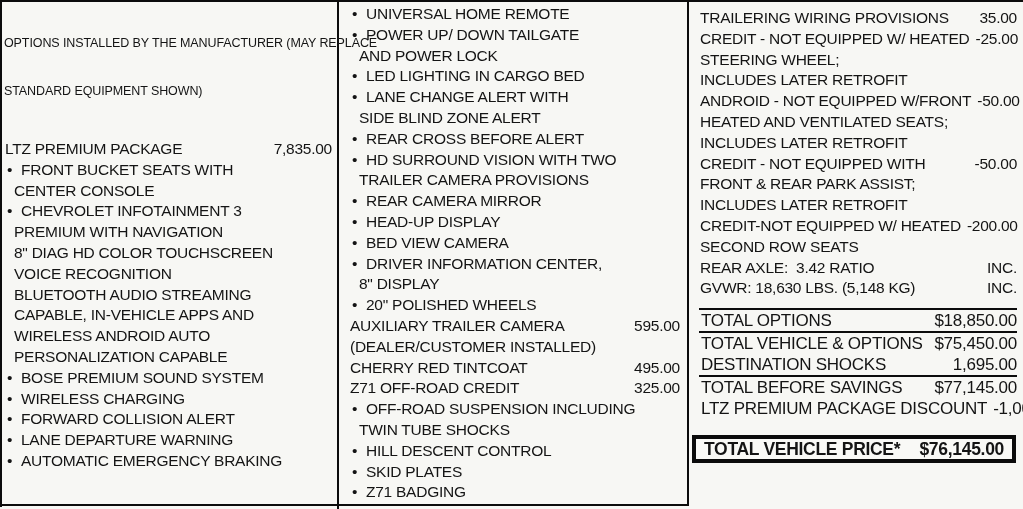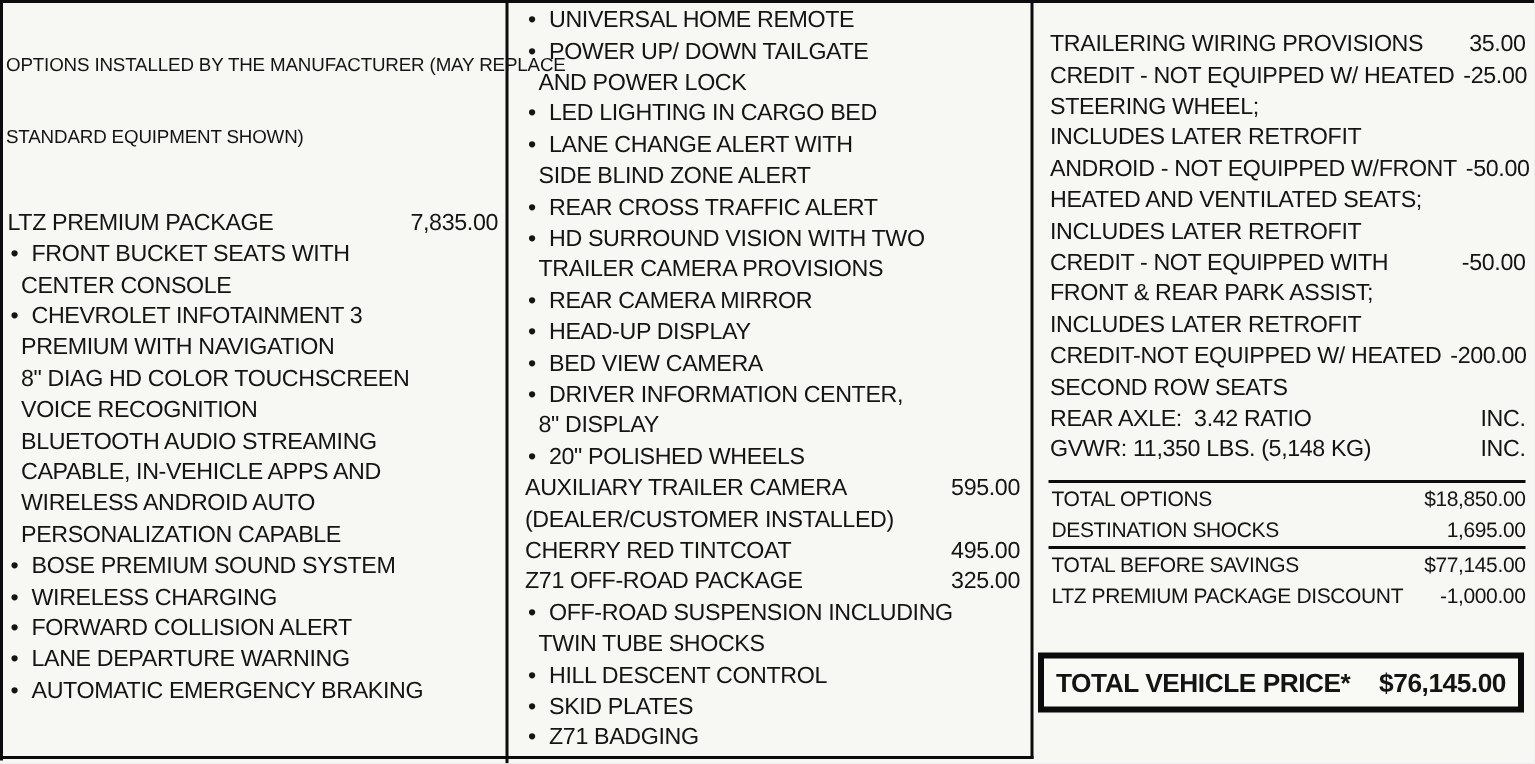--- a/index.html
+++ b/index.html
@@ -15,49 +15,49 @@
   .line { position:absolute; background:#0c0c0c; }
   .hline-top    { left:0; top:0; width:1023px; height:2px; }
   .vline-left   { left:0; top:0; width:2px; height:507px; }
   .vline-1      { left:337px; top:0; width:2px; height:509px; }
   .vline-2      { left:687px; top:0; width:2px; height:506px; }
   .hline-bottom { left:0; top:504px; width:689px; height:2px; }
 
   .col { position:absolute; }
   .col-left   { left:4px;   top:3px;  width:328px; }
   .col-middle { left:349px; top:4px;  width:331px; }
-  .col-right  { left:699px; top:20px;  width:318px; }
+  .col-right  { left:699px; top:8px;  width:318px; }
 
   .note {
     font-size:12.5px; line-height:16px; letter-spacing:-0.1px;
     margin-bottom:8px; white-space:pre;
   }
   .row {
     display:flex; align-items:baseline;
     line-height:20.8px; font-size:15.5px; letter-spacing:-0.25px;
     white-space:pre;
   }
   .row.item   { padding-left:1px; }
   .row.bullet { padding-left:3px; }
   .row.cont   { padding-left:10px; }
   .bullet-mark { display:inline-block; width:14px; }
   .price { margin-left:auto; padding-left:6px; }
 
   .totals { margin-top:9px; }
   .trow {
     display:flex; align-items:baseline;
-    line-height:21px; font-size:14px; letter-spacing:-0.25px;
+    line-height:21px; font-size:17px; letter-spacing:-0.25px;
     white-space:pre;
     padding-left:2px;
   }
   .trow.rule { border-top:2px solid #0c0c0c; }
   .trow .price { margin-left:auto; }
 
   .grand {
-    position:absolute; left:692px; top:435px; width:324px; height:40px;
+    position:absolute; left:692px; top:435px; width:324px; height:28px;
     box-sizing:border-box; border:4px solid #0b0b0b; background:#f9f9f6;
     display:flex; align-items:center; justify-content:space-between;
     padding:0 8px;
     font-weight:bold; font-size:17.5px; letter-spacing:-0.3px; white-space:pre;
   }
 </style>
 </head>
 <body>
 
 <div class="sheet">
@@ -94,33 +94,33 @@
   </div>
 
   <div class="col col-middle">
     <div id="col-middle-rows">
         <div class="row bullet"><span class="bullet-mark">•</span><span class="txt">UNIVERSAL HOME REMOTE</span></div>
         <div class="row bullet"><span class="bullet-mark">•</span><span class="txt">POWER UP/ DOWN TAILGATE</span></div>
         <div class="row cont"><span class="txt">AND POWER LOCK</span></div>
         <div class="row bullet"><span class="bullet-mark">•</span><span class="txt">LED LIGHTING IN CARGO BED</span></div>
         <div class="row bullet"><span class="bullet-mark">•</span><span class="txt">LANE CHANGE ALERT WITH</span></div>
         <div class="row cont"><span class="txt">SIDE BLIND ZONE ALERT</span></div>
-        <div class="row bullet"><span class="bullet-mark">•</span><span class="txt">REAR CROSS TRAFFIC ALERT</span></div>
+        <div class="row bullet"><span class="bullet-mark">•</span><span class="txt">REAR CROSS BEFORE ALERT</span></div>
         <div class="row bullet"><span class="bullet-mark">•</span><span class="txt">HD SURROUND VISION WITH TWO</span></div>
         <div class="row cont"><span class="txt">TRAILER CAMERA PROVISIONS</span></div>
         <div class="row bullet"><span class="bullet-mark">•</span><span class="txt">REAR CAMERA MIRROR</span></div>
         <div class="row bullet"><span class="bullet-mark">•</span><span class="txt">HEAD-UP DISPLAY</span></div>
         <div class="row bullet"><span class="bullet-mark">•</span><span class="txt">BED VIEW CAMERA</span></div>
         <div class="row bullet"><span class="bullet-mark">•</span><span class="txt">DRIVER INFORMATION CENTER,</span></div>
         <div class="row cont"><span class="txt">8" DISPLAY</span></div>
         <div class="row bullet"><span class="bullet-mark">•</span><span class="txt">20" POLISHED WHEELS</span></div>
         <div class="row item"><span class="txt">AUXILIARY TRAILER CAMERA</span><span class="price">595.00</span></div>
         <div class="row item"><span class="txt">(DEALER/CUSTOMER INSTALLED)</span></div>
         <div class="row item"><span class="txt">CHERRY RED TINTCOAT</span><span class="price">495.00</span></div>
-        <div class="row item"><span class="txt">Z71 OFF-ROAD PACKAGE</span><span class="price">325.00</span></div>
+        <div class="row item"><span class="txt">Z71 OFF-ROAD CREDIT</span><span class="price">325.00</span></div>
         <div class="row bullet"><span class="bullet-mark">•</span><span class="txt">OFF-ROAD SUSPENSION INCLUDING</span></div>
         <div class="row cont"><span class="txt">TWIN TUBE SHOCKS</span></div>
         <div class="row bullet"><span class="bullet-mark">•</span><span class="txt">HILL DESCENT CONTROL</span></div>
         <div class="row bullet"><span class="bullet-mark">•</span><span class="txt">SKID PLATES</span></div>
         <div class="row bullet"><span class="bullet-mark">•</span><span class="txt">Z71 BADGING</span></div>
       </div>
   </div>
 
   <div class="col col-right">
     <div id="col-right-rows">
@@ -130,24 +130,25 @@
         <div class="row item"><span class="txt">INCLUDES LATER RETROFIT</span></div>
         <div class="row item"><span class="txt">ANDROID - NOT EQUIPPED W/FRONT</span><span class="price">-50.00</span></div>
         <div class="row item"><span class="txt">HEATED AND VENTILATED SEATS;</span></div>
         <div class="row item"><span class="txt">INCLUDES LATER RETROFIT</span></div>
         <div class="row item"><span class="txt">CREDIT - NOT EQUIPPED WITH</span><span class="price">-50.00</span></div>
         <div class="row item"><span class="txt">FRONT &amp; REAR PARK ASSIST;</span></div>
         <div class="row item"><span class="txt">INCLUDES LATER RETROFIT</span></div>
         <div class="row item"><span class="txt">CREDIT-NOT EQUIPPED W/ HEATED</span><span class="price">-200.00</span></div>
         <div class="row item"><span class="txt">SECOND ROW SEATS</span></div>
         <div class="row item"><span class="txt">REAR AXLE:  3.42 RATIO</span><span class="price">INC.</span></div>
-        <div class="row item"><span class="txt">GVWR: 11,350 LBS. (5,148 KG)</span><span class="price">INC.</span></div>
+        <div class="row item"><span class="txt">GVWR: 18,630 LBS. (5,148 KG)</span><span class="price">INC.</span></div>
       </div>
     <div id="totals-rows" class="totals">
         <div class="trow rule"><span class="txt">TOTAL OPTIONS</span><span class="price">$18,850.00</span></div>
+        <div class="trow rule"><span class="txt">TOTAL VEHICLE &amp; OPTIONS</span><span class="price">$75,450.00</span></div>
         <div class="trow"><span class="txt">DESTINATION SHOCKS</span><span class="price">1,695.00</span></div>
         <div class="trow rule"><span class="txt">TOTAL BEFORE SAVINGS</span><span class="price">$77,145.00</span></div>
         <div class="trow"><span class="txt">LTZ PREMIUM PACKAGE DISCOUNT</span><span class="price">-1,000.00</span></div>
       </div>
   </div>
 
   <div class="grand">
     <span>TOTAL VEHICLE PRICE*</span>
     <span>$76,145.00</span>
   </div>

